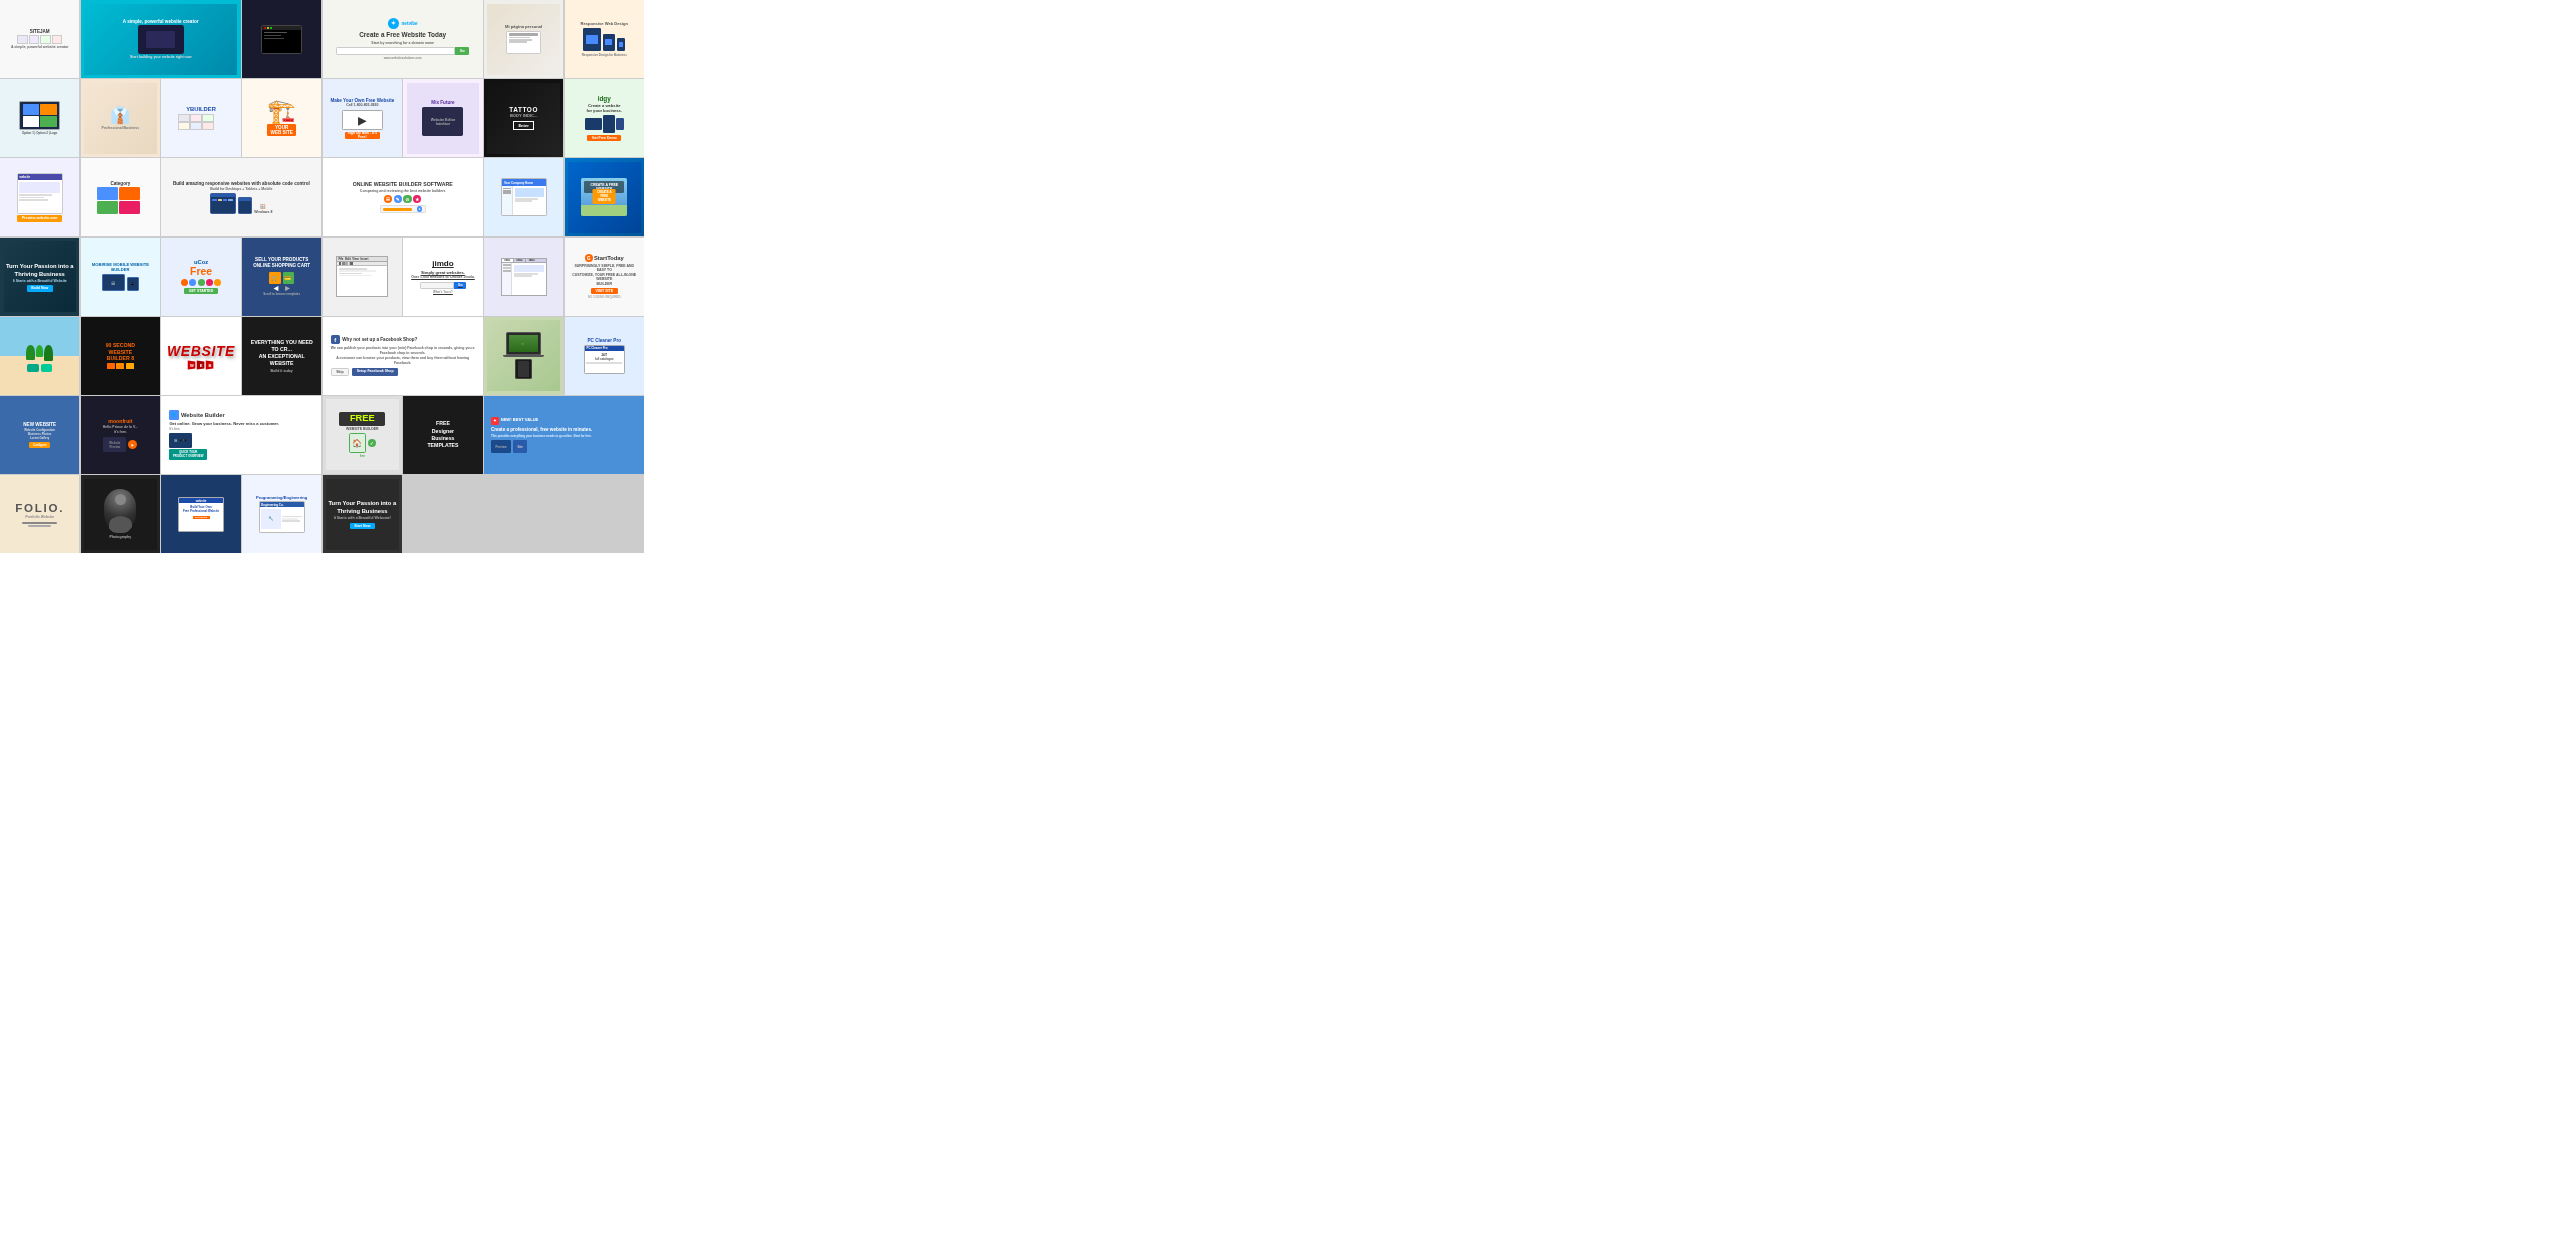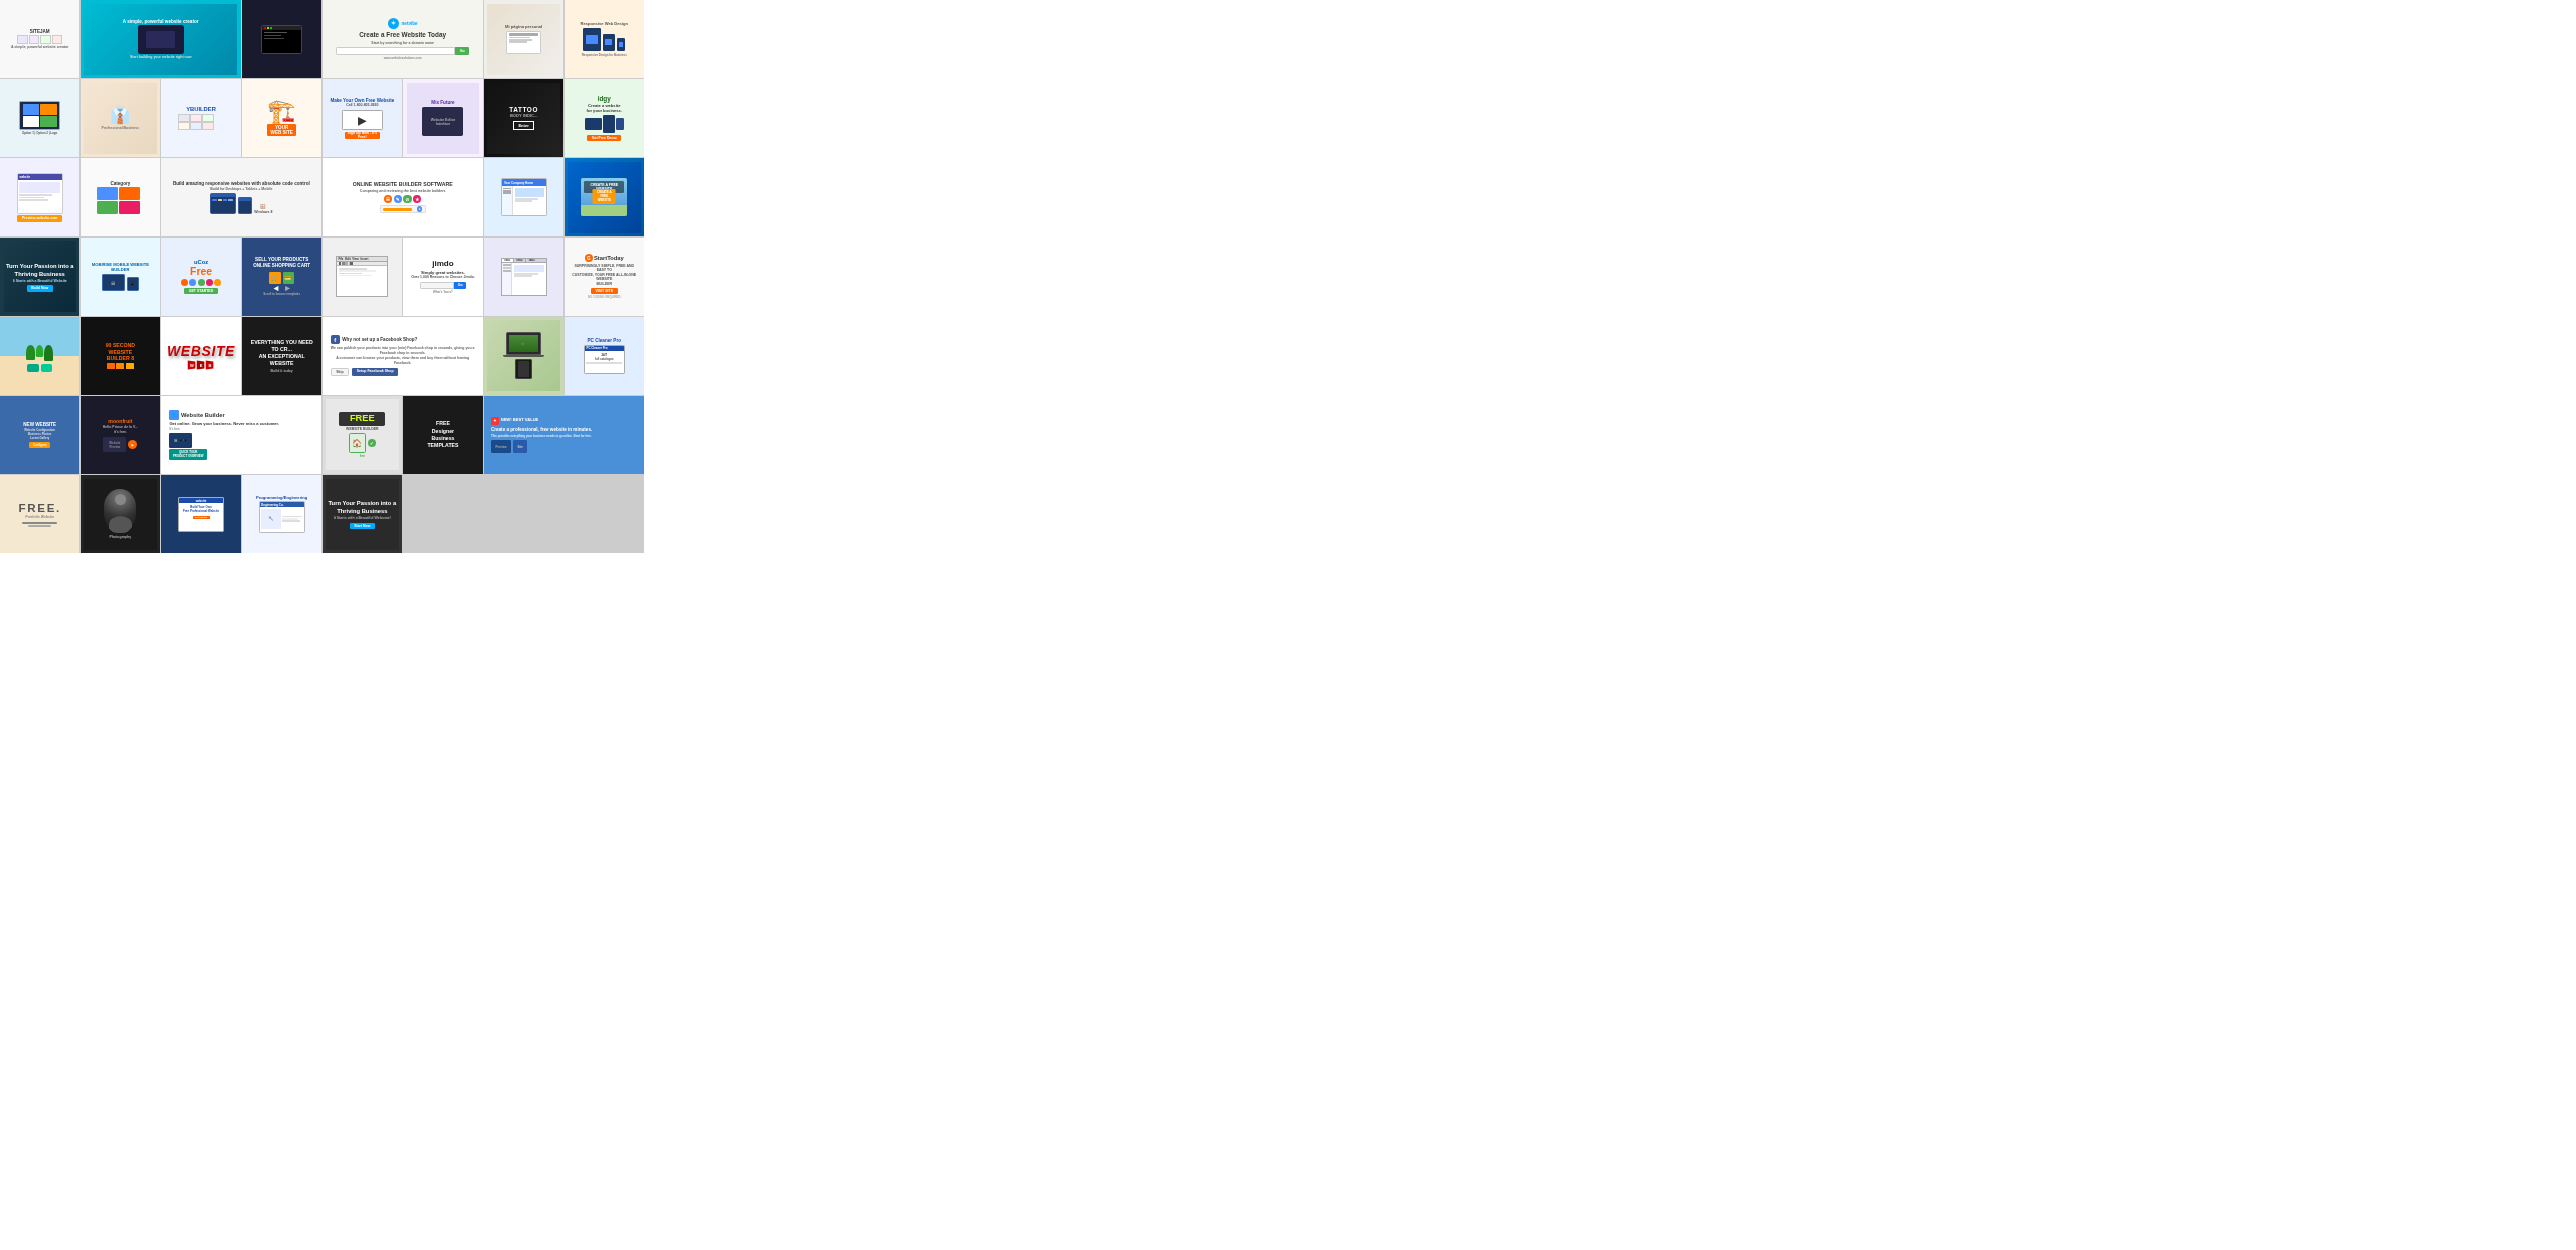--- a/index.html
+++ b/index.html
@@ -56,21 +56,21 @@
     .t-online { background: #fff; }
     .t-companysite { background: #e0f0ff; }
     .t-createfree2 { background: #007bff; color: #fff; }
     .t-thriving { background: #1a3a4a; color: #fff; }
     .t-mobirise { background: #e8f8ff; }
     .t-ucoz { background: #e8f0fe; }
     .t-sellprod { background: #2a4a7f; color: #fff; }
 
     
     .t-editor { background: #f0f0f0; }
-    .t-jimdo { background: #fff; }
+    .t-jimdo { background: #fff; text-decoration: underline; }
     .t-tabs { background: #e8e8f8; }
     .t-starttoday { background: #f8f8f8; }
     .t-beach { background: #87ceeb; }
     .t-90sec { background: #111; color: #fff; }
     .t-website3d { background: #fff; }
     .t-exceptional { background: #1a1a1a; color: #fff; }
 
     
     .t-fbshop { background: #fff; }
     .t-laptop { background: #c8d8b0; }
@@ -705,21 +705,21 @@
       <div style="font-size:2.9px;color:#ddeeff;margin-top:1.2px;line-height:1.4;">This provides everything your business needs to go online. Start for free.</div>
       <div style="display:flex;gap:1.7px;margin-top:2.3px;">
         <div style="width:20.3px;height:12.8px;background:#1a4a8a;border-radius:1.2px;overflow:hidden;display:flex;align-items:center;justify-content:center;font-size:2.9px;color:#aaa;">Preview</div>
         <div style="width:14.5px;height:12.8px;background:#2a5aaa;border-radius:1.2px;overflow:hidden;display:flex;align-items:center;justify-content:center;font-size:2.9px;color:#ccc;">Site</div>
       </div>
     </div>
   </div>
 
   <div class="tile t-folio">
     <div class="tile-inner" style="background:#f5e8d0;">
-      <div style="font-size:11.6px;font-weight:900;color:#555;letter-spacing:1.7px;">FREE.</div>
+      <div style="font-size:11.6px;font-weight:900;color:#555;letter-spacing:1.7px;">FOLIO.</div>
       <div style="font-size:3.5px;color:#888;margin-top:1.2px;font-style:italic;">Portfolio Website</div>
       <div style="width:35px;height:2.3px;background:#888;margin-top:2.3px;border-radius:1.2px;"></div>
       <div style="width:23px;height:1.7px;background:#aaa;margin-top:1.2px;border-radius:1.2px;"></div>
     </div>
   </div>
 
   <div class="tile t-darkperson">
     <div class="tile-inner" style="background:#1a1a1a;">
       <div style="width:32px;height:44px;background:radial-gradient(circle at 50% 20%,#666 15%,#333 50%,#111 100%);border-radius:50% 50% 40% 40%/40% 40% 50% 50%;display:flex;align-items:center;justify-content:center;overflow:hidden;position:relative;">
         <div style="position:absolute;top:4.6px;width:11.6px;height:11.6px;background:#888;border-radius:50%;"></div>

